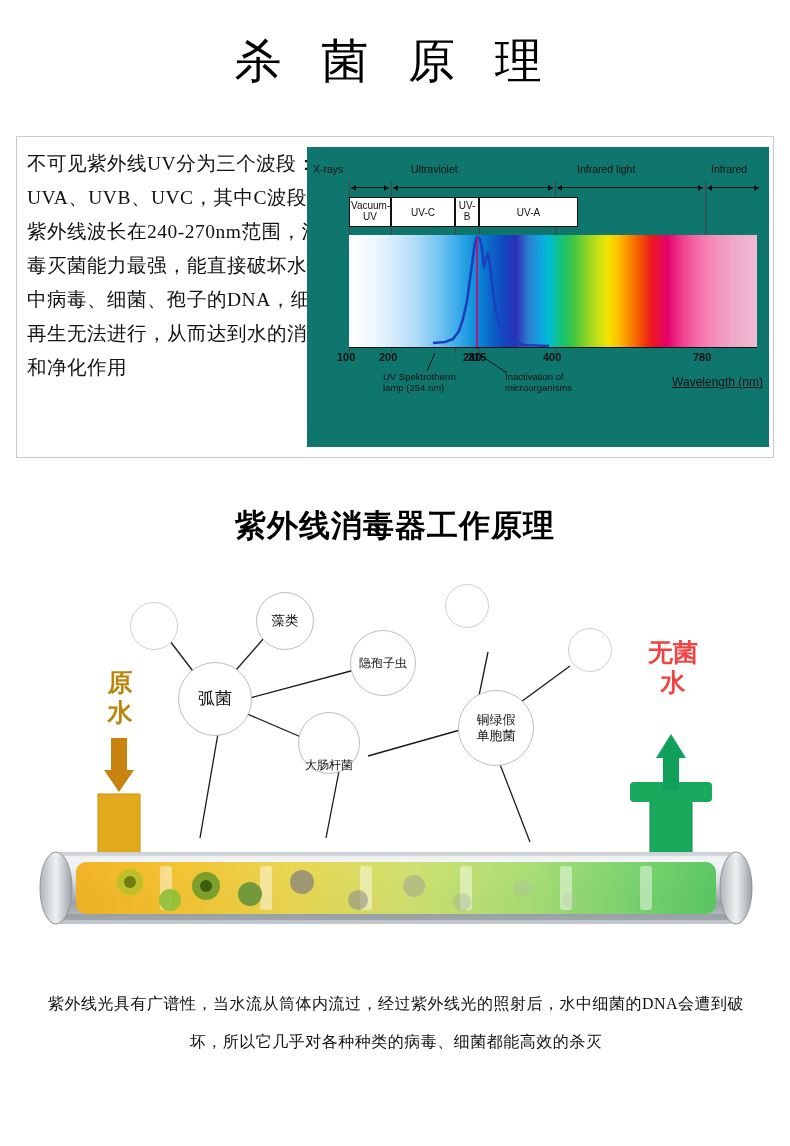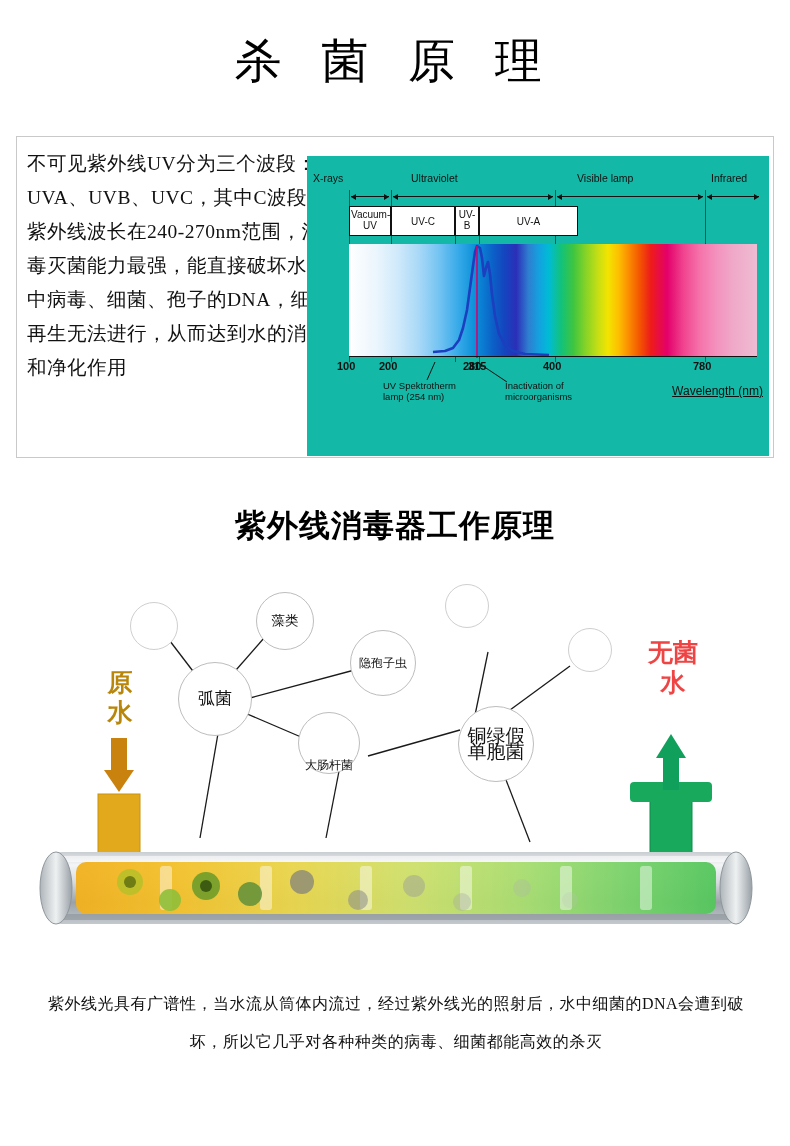--- a/index.html
+++ b/index.html
@@ -37,23 +37,23 @@
     width: 310px;
     font-size: 19.5px;
     line-height: 34px;
     color: #111;
     letter-spacing: 0.5px;
   }
 
   
   .spectrum {
     position: absolute;
-    left: 290px; top: 19px;
+    left: 290px; top: 10px;
     width: 462px; height: 300px;
-    background: #14b8a6;
+    background: #0f766e;
   }
   .sp-inner { position:absolute; inset:0; }
 
   
   .band-row {
     position: absolute; left: 0; top: 16px; width: 100%; height: 18px;
     font-family: "Liberation Sans", sans-serif;
     font-size: 10.5px; color: #111;
   }
   .band-lbl { position: absolute; white-space: nowrap; }
@@ -187,21 +187,21 @@
 <div class="panel1">
 
   <div class="panel1-text">不可见紫外线UV分为三个波段：UVA、UVB、UVC，其中C波段的紫外线波长在240-270nm范围，消毒灭菌能力最强，能直接破坏水体中病毒、细菌、孢子的DNA，细胞再生无法进行，从而达到水的消毒和净化作用</div>
 
   <div class="spectrum">
     <div class="sp-inner">
 
       <div class="band-row">
         <span class="band-lbl" style="left:6px;">X-rays</span>
         <span class="band-lbl" style="left:104px;">Ultraviolet</span>
-        <span class="band-lbl" style="left:270px;">Visible lamp</span>
+        <span class="band-lbl" style="left:270px;">Infrared light</span>
         <span class="band-lbl" style="left:404px;">Infrared</span>
       </div>
 
       <div class="arrowline" style="left:44px;  width:38px;"></div>
       <div class="arrowline" style="left:86px;  width:160px;"></div>
       <div class="arrowline" style="left:250px; width:146px;"></div>
       <div class="arrowline" style="left:400px; width:52px;"></div>
 
       <div class="vtick" style="left:42px;  top:34px; height:172px;"></div>
       <div class="vtick" style="left:84px;  top:34px; height:172px;"></div>
@@ -376,21 +376,21 @@
 
   <div class="bubble-label" style="left:340px; top:60px;  width:66px; height:66px; font-size:12px;">
     <span>隐孢子虫</span>
   </div>
 
 
   <div class="bubble-label" style="left:288px; top:142px; width:62px; height:62px; font-size:12px;align-items:flex-end;">
     <span>大肠杆菌</span>
   </div>
 
-  <div class="bubble-label" style="left:448px; top:136px; width:76px; height:76px; font-size:19px;">
+  <div class="bubble-label" style="left:448px; top:120px; width:76px; height:76px; font-size:13px;">
     <span style="display:block;">
       <span>铜绿假</span><br>
       <span>单胞菌</span>
     </span>
   </div>
 
   <div class="side-label side-in" style="left:82px; top:98px; width:56px;">
     <span>原</span><br>
     <span>水</span>
   </div>

